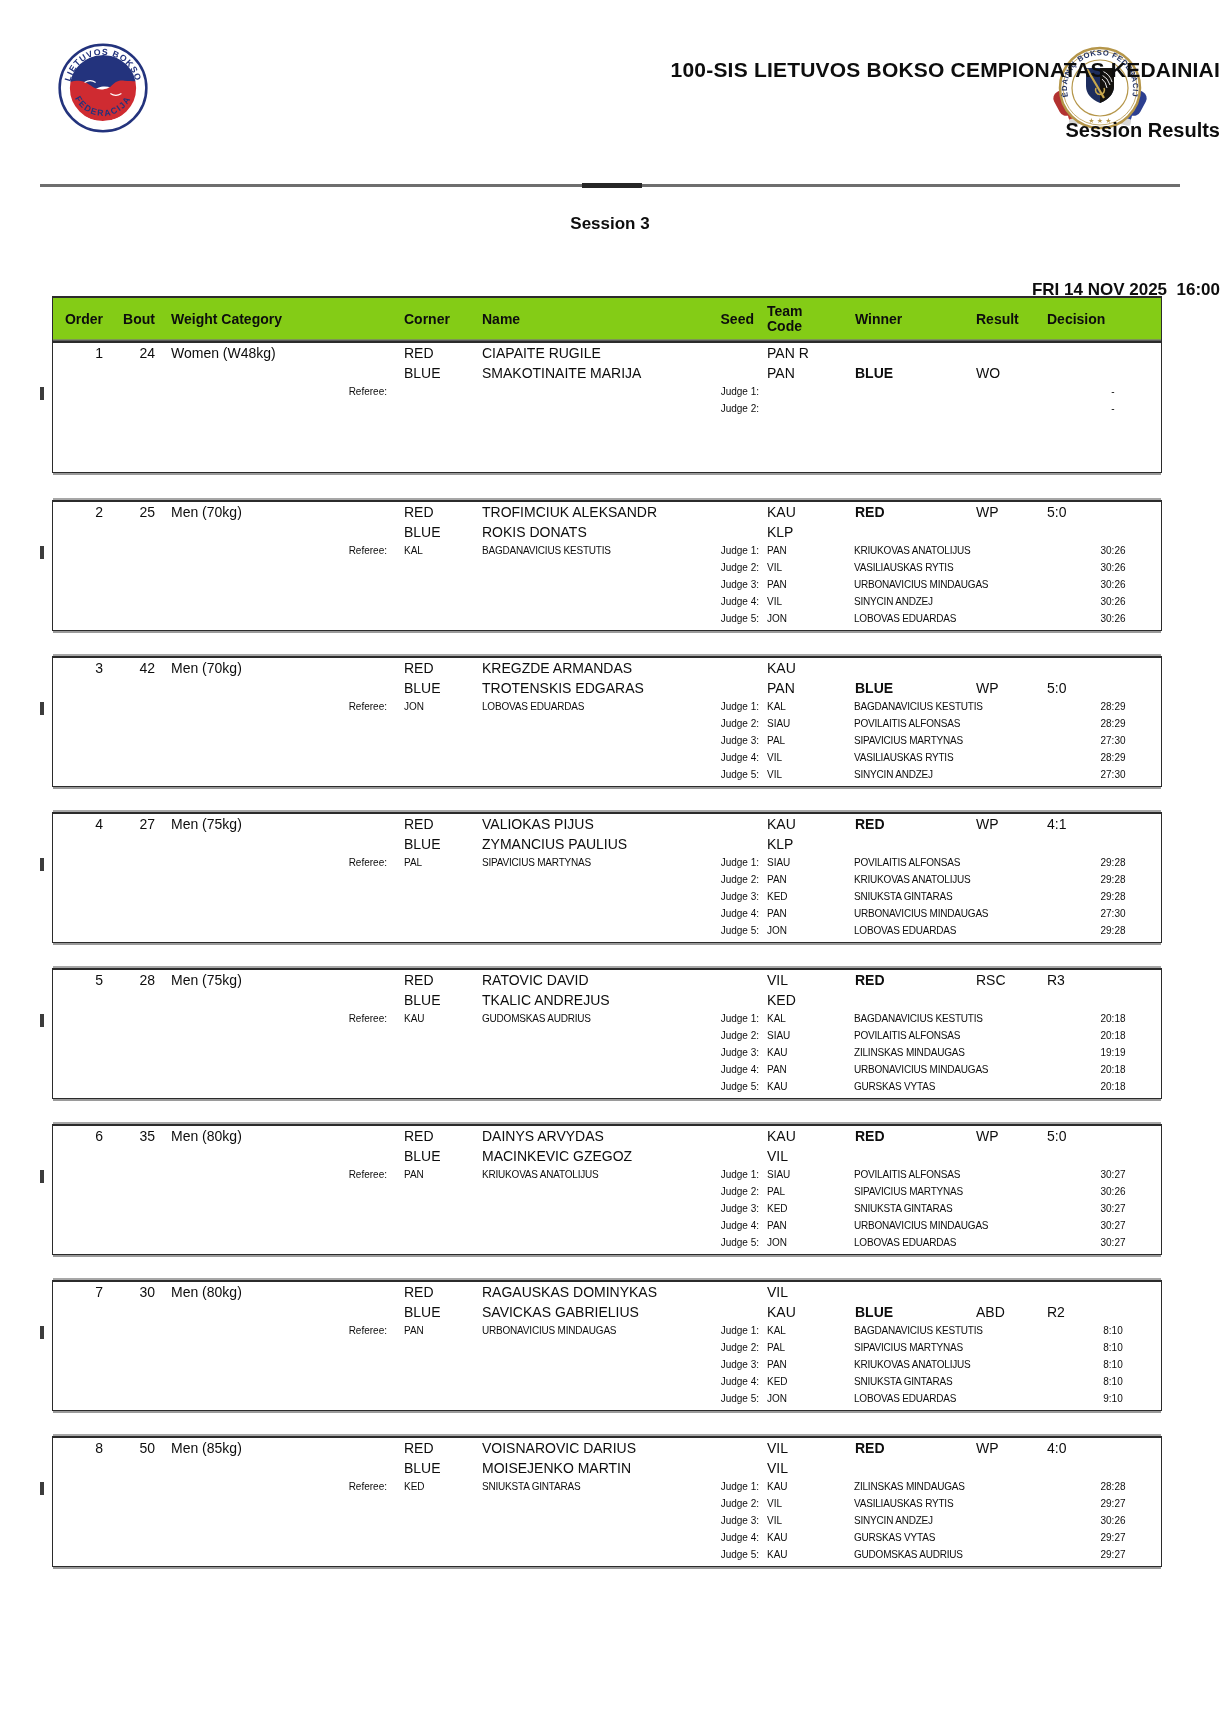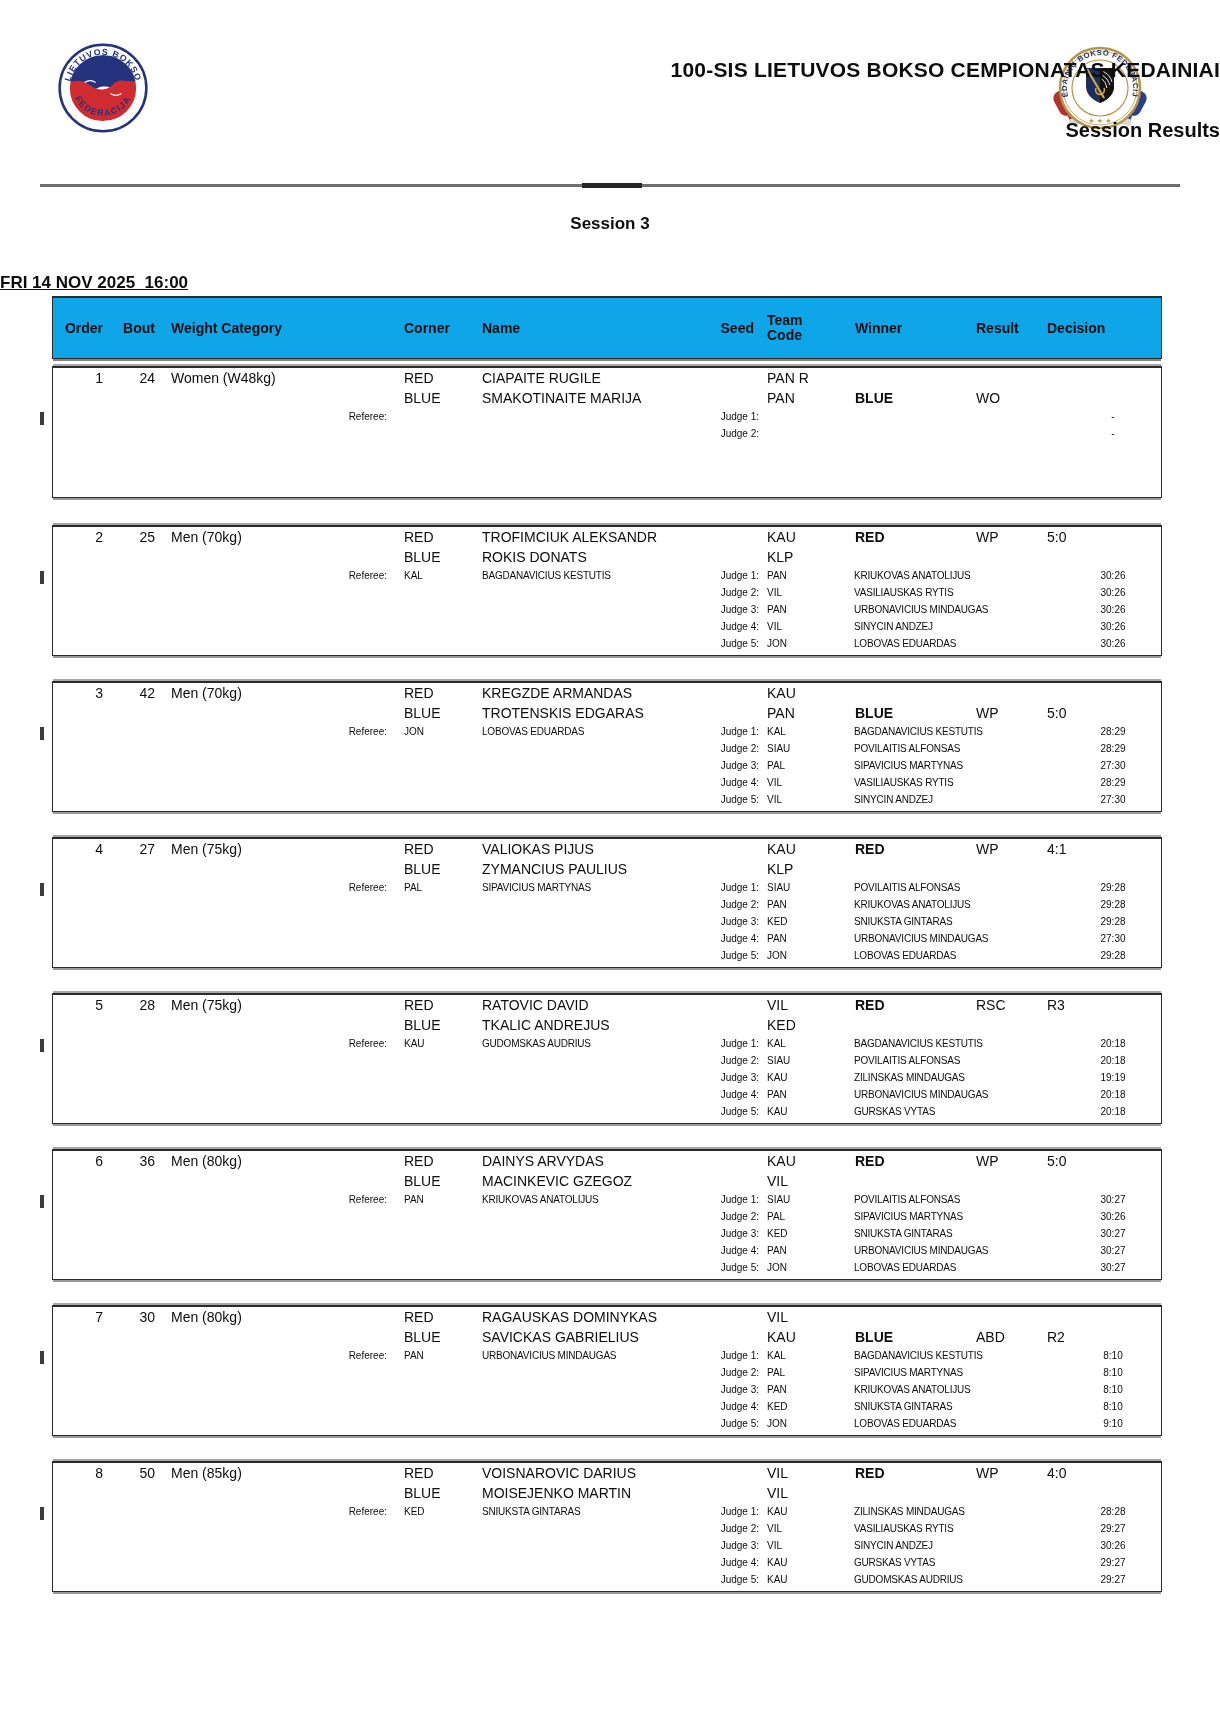--- a/index.html
+++ b/index.html
@@ -10,31 +10,31 @@
   }
   
   .title{position:absolute;top:58px;left:0;width:100%;text-align:right;
     font-size:21px;font-weight:bold;letter-spacing:.2px;white-space:pre;}
   .subtitle{position:absolute;top:119px;left:0;width:100%;text-align:right;
     font-size:20px;font-weight:bold;}
   .rule{position:absolute;top:184px;left:40px;width:1140px;height:3px;background:#6e6e6e;}
   .rule-dark{position:absolute;top:183px;left:582px;width:60px;height:5px;background:#262626;}
   .session{position:absolute;top:214px;left:0;width:100%;text-align:center;
     font-size:17px;font-weight:bold;}
-  .datetime{position:absolute;top:273px;left:0;width:100%;text-align:left;
-    font-size:17px;font-weight:bold;white-space:pre;text-decoration:underline;}
+  .datetime{position:absolute;top:280px;left:0;width:100%;text-align:right;
+    font-size:17px;font-weight:bold;white-space:pre;}
   .logo-left{position:absolute;left:57px;top:42px;width:92px;height:92px;}
   .logo-right{position:absolute;left:1040px;top:38px;width:120px;height:110px;}
 
   
   .table-area{position:absolute;left:52px;top:296px;width:1110px;}
   .thead-box{
-    box-sizing:border-box;height:63px;border:1px solid #2b2b2b;border-top:2px solid #2b2b2b;
+    box-sizing:border-box;height:45px;border:1px solid #2b2b2b;border-top:2px solid #2b2b2b;
     box-shadow:0 3px 0 -1px rgba(110,110,110,.85);
-    display:flex;align-items:center;margin-bottom:7px;background:#0ea5e9;
+    display:flex;align-items:center;background:#84cc16;
   }
   .main-grid{display:grid;grid-template-columns:50px 52px 249px 78px 220px 52px 13px 88px 121px 71px 103px 1fr;}
   .off-grid{display:grid;grid-template-columns:334px 17px 78px 224px 53px 8px 87px 209px 14px 72px 1fr;}
   .thead-box .main-grid{width:100%;font-size:14px;font-weight:bold;line-height:15px;align-items:center;}
   .c{overflow:visible;white-space:nowrap;}
   .r{text-align:right;}
   .ctr{text-align:center;}
   .pl{padding-left:16px;white-space:normal;}
   .team-head{white-space:normal;width:60px;}
 
@@ -573,21 +573,21 @@
     <div class="c namecell">GURSKAS VYTAS</div>
     <div class="c"></div>
     <div class="c ctr">20:18</div>
     <div class="c"></div>
   </div>
           </div>
   </div>
         <div class="bout-box">
     <div class="bout-main main-grid">
       <div class="c r">6</div>
-      <div class="c r">36</div>
+      <div class="c r">35</div>
       <div class="c pl">Men (80kg)</div>
       <div class="c">RED</div>
       <div class="c">DAINYS ARVYDAS</div>
       <div class="c r"></div>
       <div class="c"></div>
       <div class="c">KAU</div>
       <div class="c winner-cell">RED</div>
       <div class="c">WP</div>
       <div class="c">5:0</div>
       <div class="c"></div>

